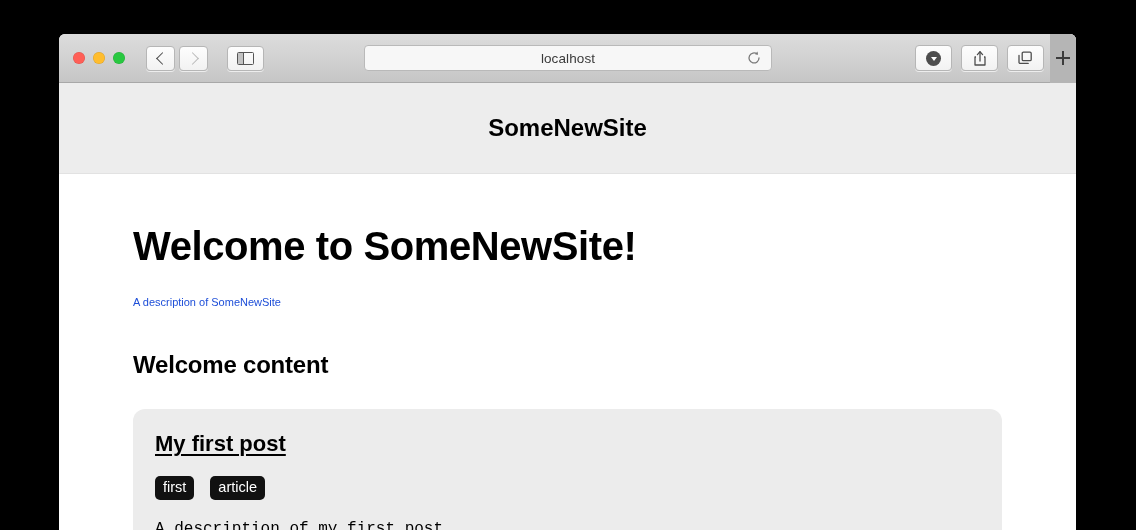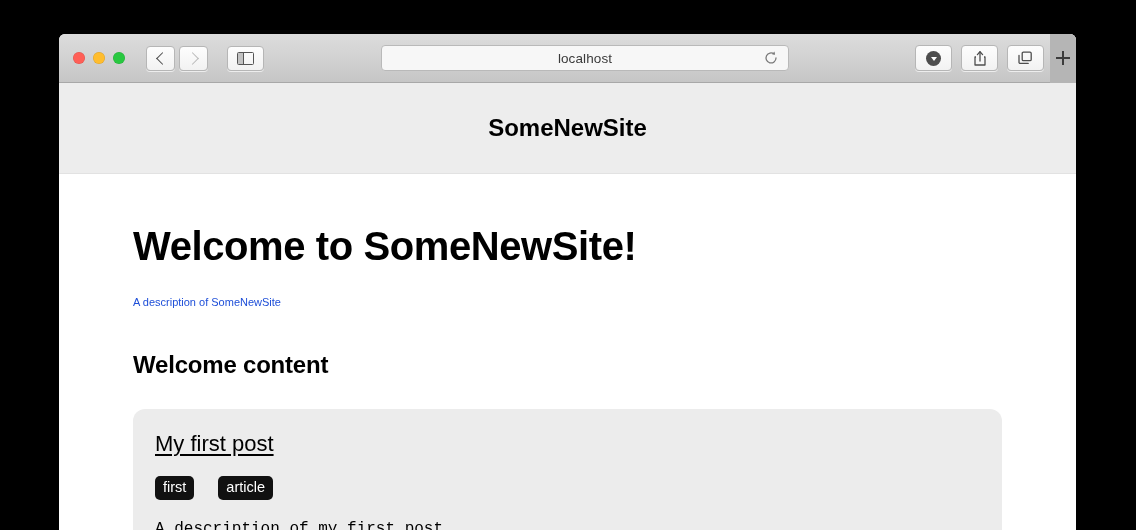--- a/index.html
+++ b/index.html
@@ -97,21 +97,21 @@
     box-sizing: border-box;
   }
   .sidebar-glyph .pane-l {
     width: 5px;
     background: #c2c2c2;
     border-right: 1.4px solid #555;
   }
 
   .urlbar {
     position: absolute;
-    left: 322px;
+    left: 305px;
     top: 11px;
     width: 408px;
     height: 26px;
     background: #f7f7f7;
     border: 1px solid #b9b9b9;
     border-radius: 4px;
     box-sizing: border-box;
     display: flex;
     align-items: center;
     justify-content: center;
@@ -231,29 +231,29 @@
   }
 
   .card {
     margin-top: 30px;
     background: #ececec;
     border-radius: 12px;
     padding: 22px 22px 24px 22px;
   }
   .post-link {
     font-size: 22px;
-    font-weight: normal;
+    font-weight: bold;
     color: #000;
     text-decoration: underline;
     text-underline-offset: 3px;
     display: inline-block;
   }
   .tags {
     display: flex;
-    gap: 24px;
+    gap: 16px;
     margin-top: 19px;
   }
   .tag {
     background: #111111;
     color: #ffffff;
     font-size: 14.5px;
     border-radius: 5px;
     padding: 4px 8px 5px 8px;
     line-height: 1;
   }

